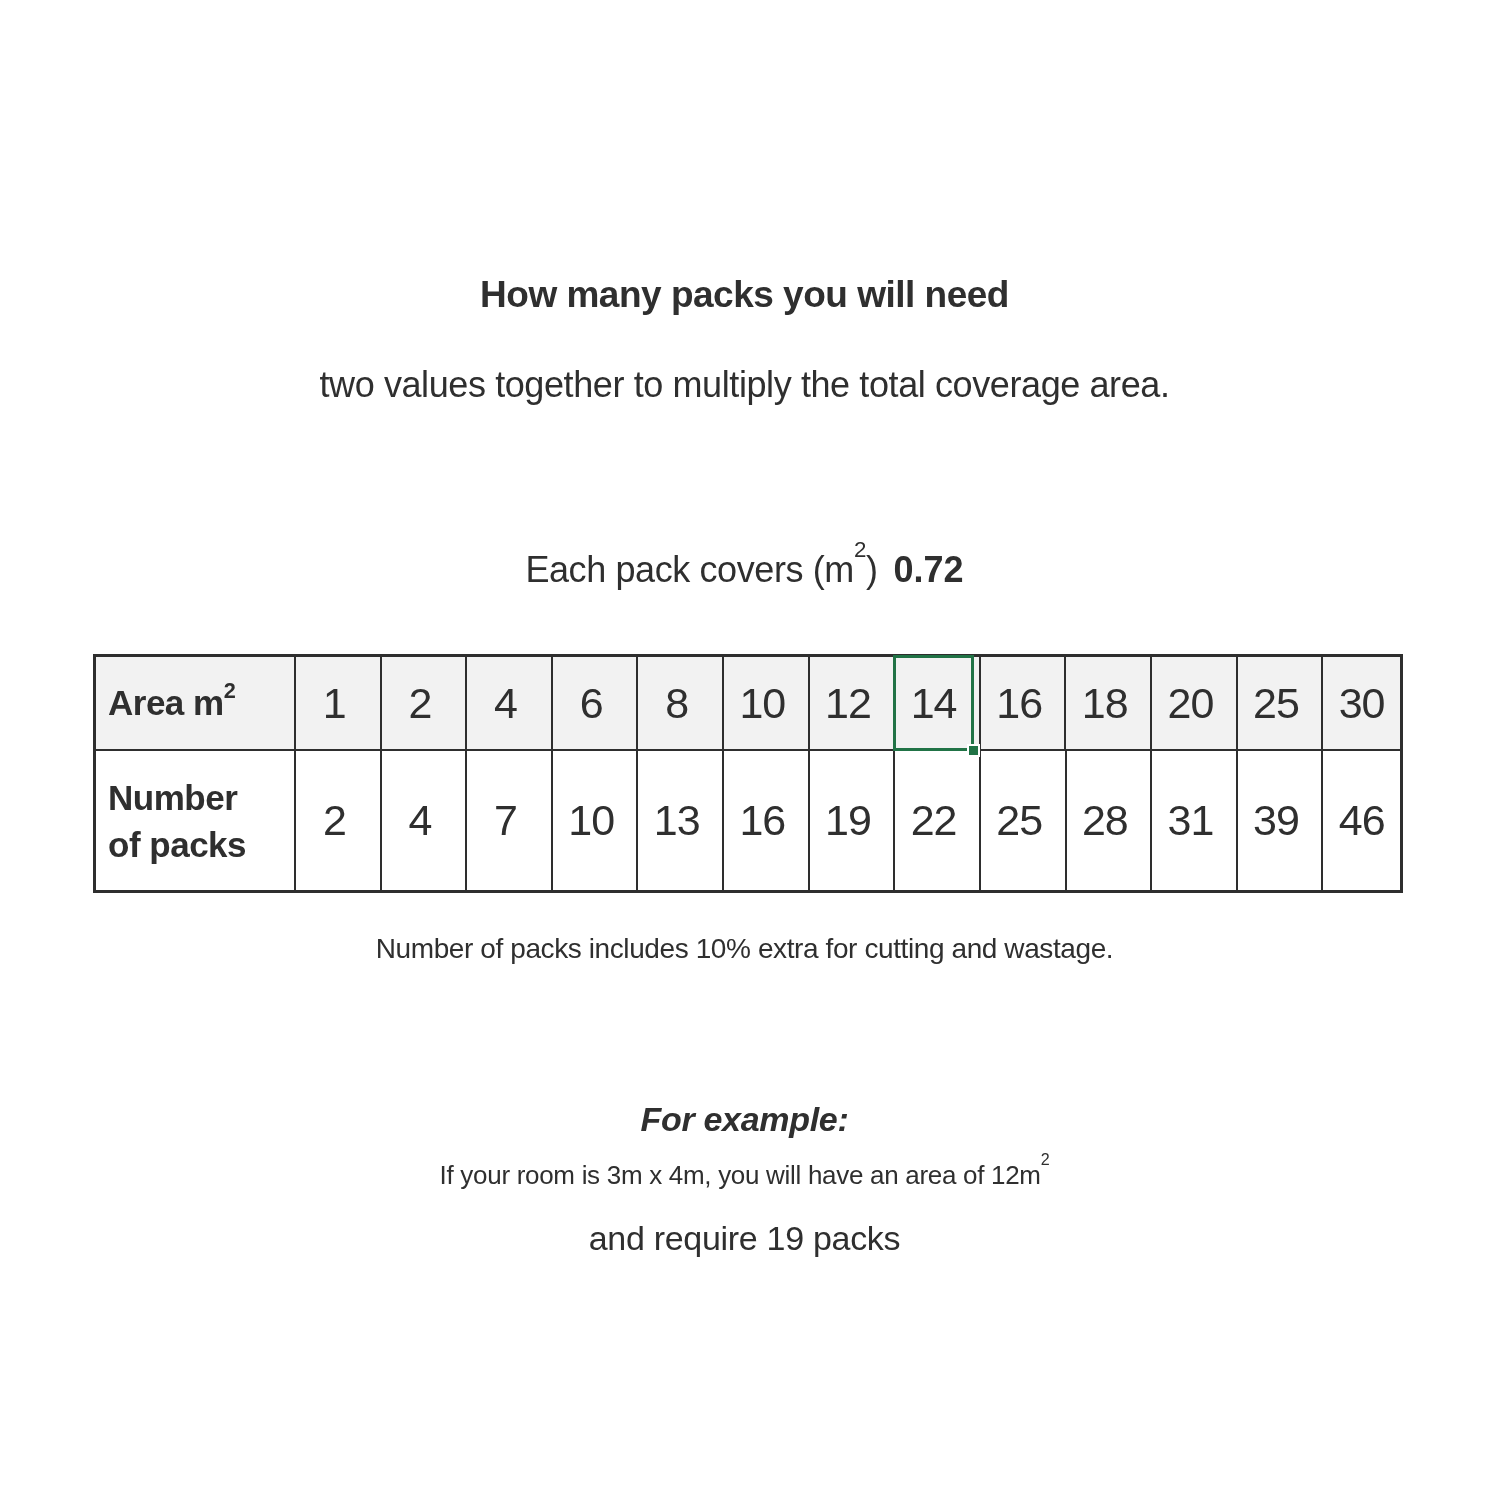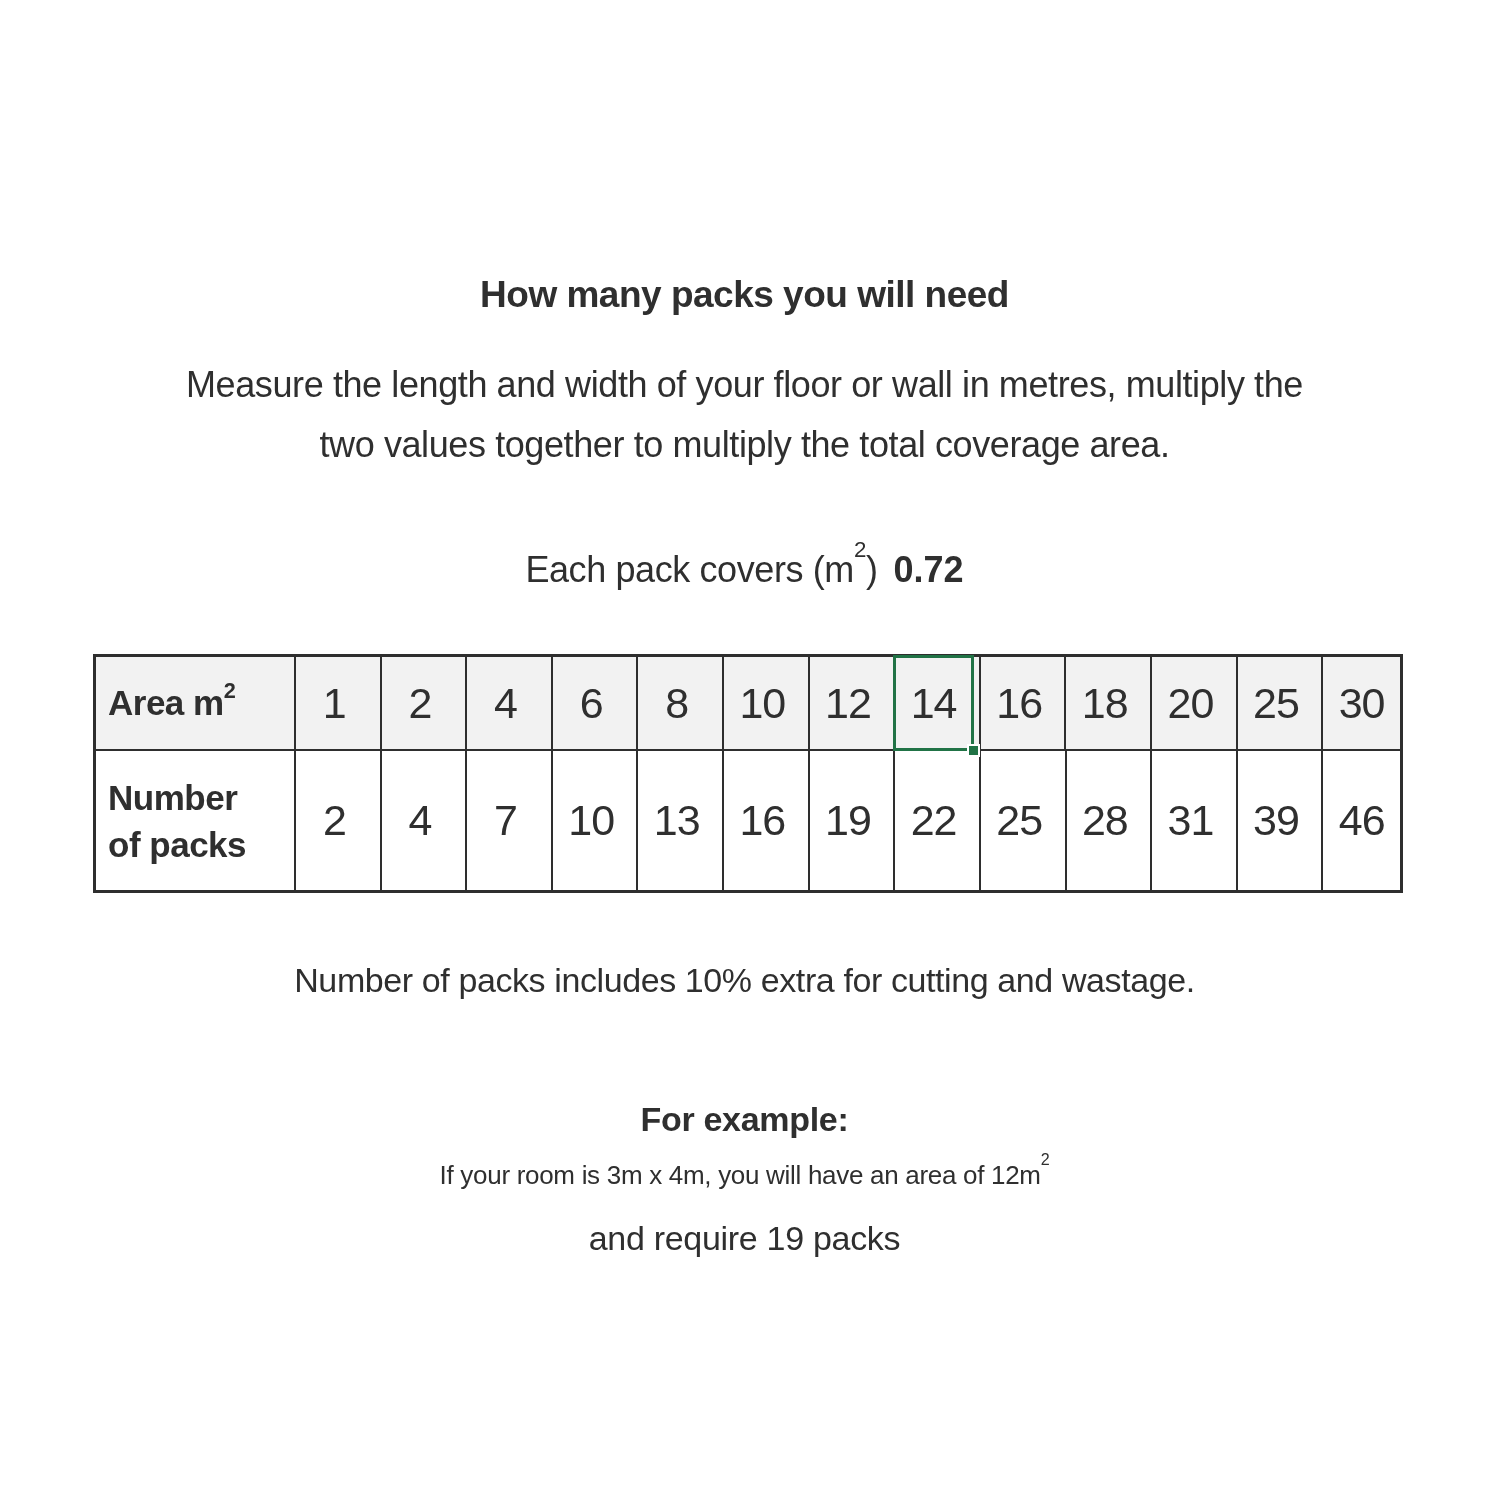--- a/index.html
+++ b/index.html
@@ -90,42 +90,41 @@
     right: -7px;
     bottom: -7px;
     width: 9px;
     height: 9px;
     background: var(--green, #217346);
     box-shadow: 0 0 0 2px #ffffff;
     z-index: 6;
   }
   .note {
     top: 933px;
-    font-size: 34px;
+    font-size: 28px;
     letter-spacing: -0.4px;
-    margin-top: 28px;
   }
   .example-heading {
     top: 1100px;
     font-size: 34px;
     font-weight: bold;
     letter-spacing: -0.3px;
+    font-style: italic;
   }
   .example-line1 { top: 1160px; font-size: 26px; letter-spacing: -0.3px; }
   .example-line2 { top: 1219px; font-size: 34px; letter-spacing: -0.3px; }
 </style>
 </head>
 <body>
 
 <div class="canvas">
 
   <div class="centered title">How many packs you will need</div>
 
   <div class="centered intro">
-    <div>Measure the length and width of your floor or wall in metres, multiply the</div>
     <div>two values together to multiply the total coverage area.</div>
   </div>
 
   <div class="centered coverage"><span>Each pack covers (m</span><sup>2</sup><span>)</span><span class="cov-val">0.72</span></div>
 
   <div class="packs-table">
     <div class="trow header-row">
       <div class="cell label-cell">
           <span>Area m</span>
           <sup class="sup">2</sup>

